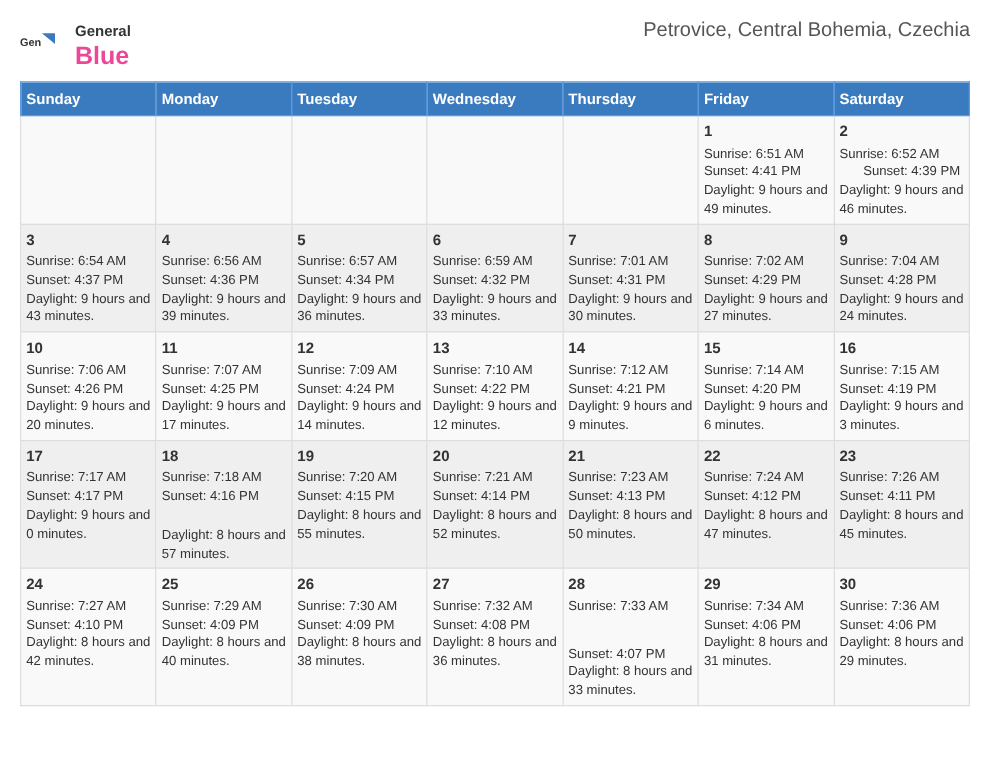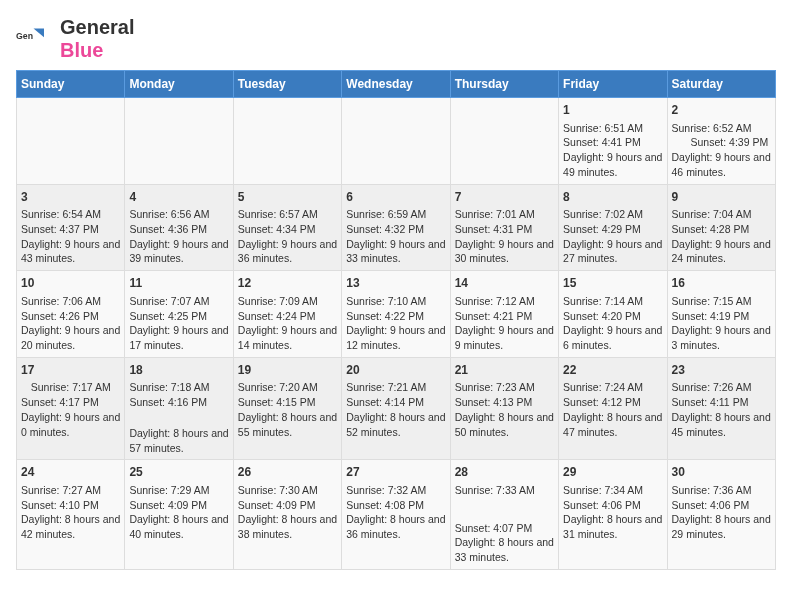--- a/index.html
+++ b/index.html
@@ -89,25 +89,26 @@
 </head>
 <body>
 
 <div class="header-area">
   <div class="logo">
     <svg class="logo-icon" viewBox="0 0 32 32" xmlns="http://www.w3.org/2000/svg">
       <text x="0" y="16" font-size="10" font-weight="bold" fill="#333">Gen</text>
       <polygon points="20,4 32,4 32,14" fill="#3a7bbf"></polygon>
     </svg>
     <div>
-      <span style="font-size:20px;font-weight:bold;color:#333;">General</span><br>
+      <span style="font-size:12px;font-weight:bold;color:#333;">General</span><br>
       <span style="font-size:20px;font-weight:bold;color:#ec4899;">Blue</span>
     </div>
   </div>
   <div class="title-area">
+    <div class="location-subtitle">Petrovice, Central Bohemia, Czechia</div>
   </div>
 </div>
 
 <table>
   <thead>
     <tr>
     <th>Sunday</th>
         <th>Monday</th>
         <th>Tuesday</th>
         <th>Wednesday</th>
@@ -220,21 +221,21 @@
         <td>
           <span class="day-number">16</span>
           <span style="display: block;">Sunrise: 7:15 AM</span>
           <span style="display: block;">Sunset: 4:19 PM</span>
           <span style="display: block;">Daylight: 9 hours and 3 minutes.</span>
         </td>
       </tr>
       <tr>
         <td>
           <span class="day-number">17</span>
-          <span style="display: block; text-align: center;">Sunrise: 7:17 AM</span>
+          <span style="display: block;">Sunrise: 7:17 AM</span>
           <span style="display: block;">Sunset: 4:17 PM</span>
           <span style="display: block;">Daylight: 9 hours and 0 minutes.</span>
         </td>
         <td>
           <span class="day-number">18</span>
           <span style="display: block;">Sunrise: 7:18 AM</span>
           <span style="display: block;">Sunset: 4:16 PM</span>
           <span style="display: block; margin-top: 16px;">Daylight: 8 hours and 57 minutes.</span>
         </td>
         <td>

